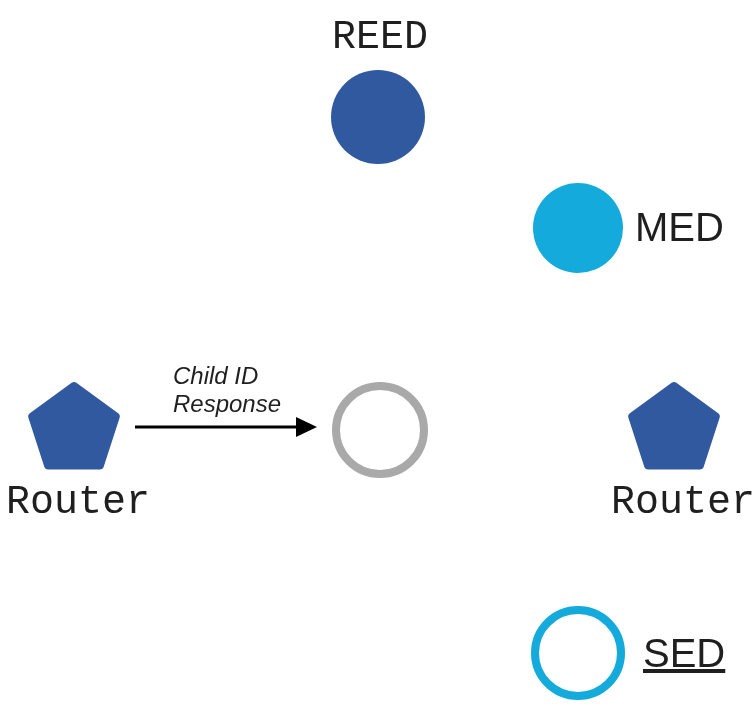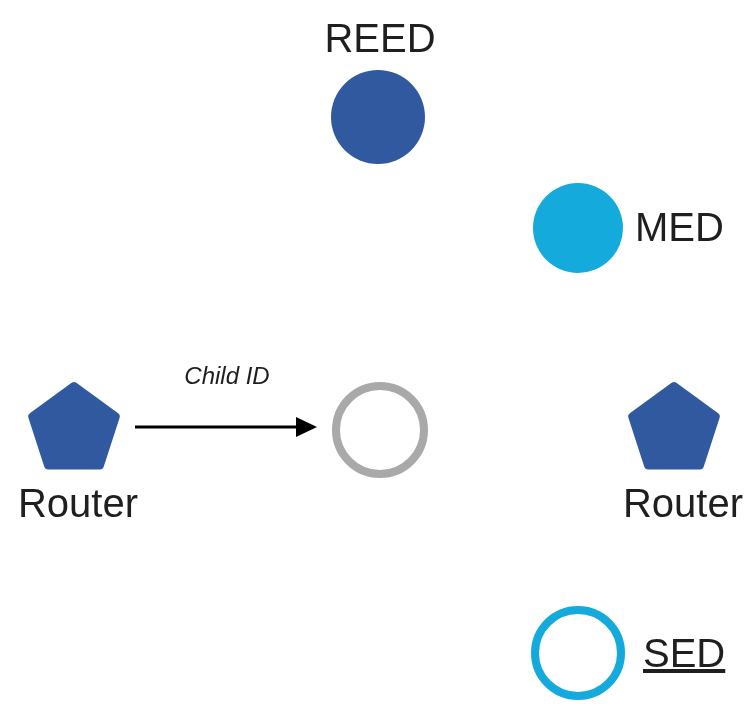--- a/index.html
+++ b/index.html
@@ -24,20 +24,21 @@
   }
   .node-label {
     position: absolute;
     font-size: 40px;
     line-height: 48px;
     color: #1f1f1f;
     white-space: nowrap;
   }
   .centered {
     transform: translateX(-50%);
+    font-family: Liberation Mono, monospace;
   }
   .arrow-label {
     position: absolute;
     font-size: 24px;
     line-height: 28px;
     font-style: italic;
     color: #1f1f1f;
     text-align: left;
     white-space: nowrap;
     transform: translateX(-50%);
@@ -71,15 +72,16 @@
   <div class="node-label" style="left:635px; top:203px;">MED</div>
 
   <div class="node-label centered" style="left:78px; top:479px;">Router</div>
 
   <div class="node-label centered" style="left:683px; top:479px;">Router</div>
 
   <div class="node-label" style="left:643px; top:629px;text-decoration:underline;">SED</div>
 
   <div class="arrow-label" style="left:227px; top:362px;">
     <div>Child ID</div>
+    <div>Response</div>
   </div>
 
 </div>
 
 </body></html>

